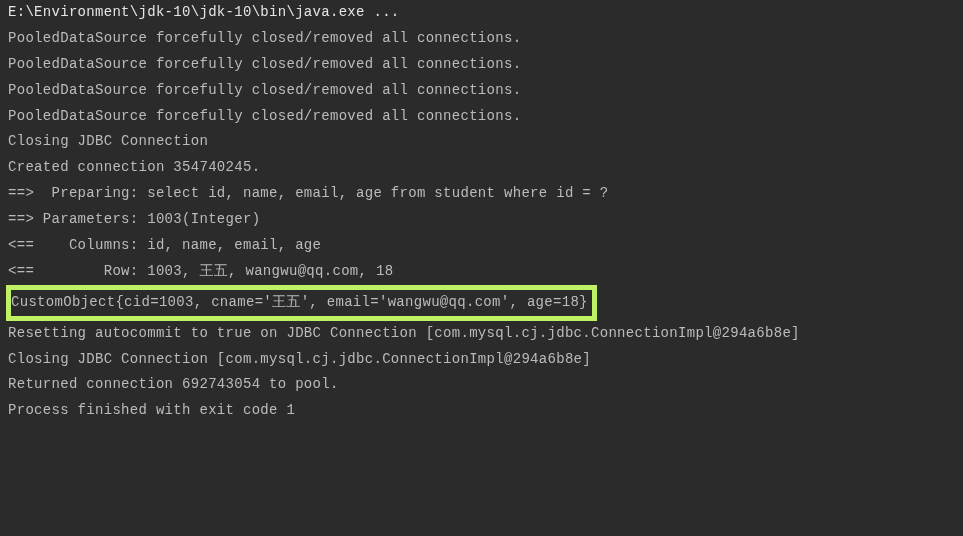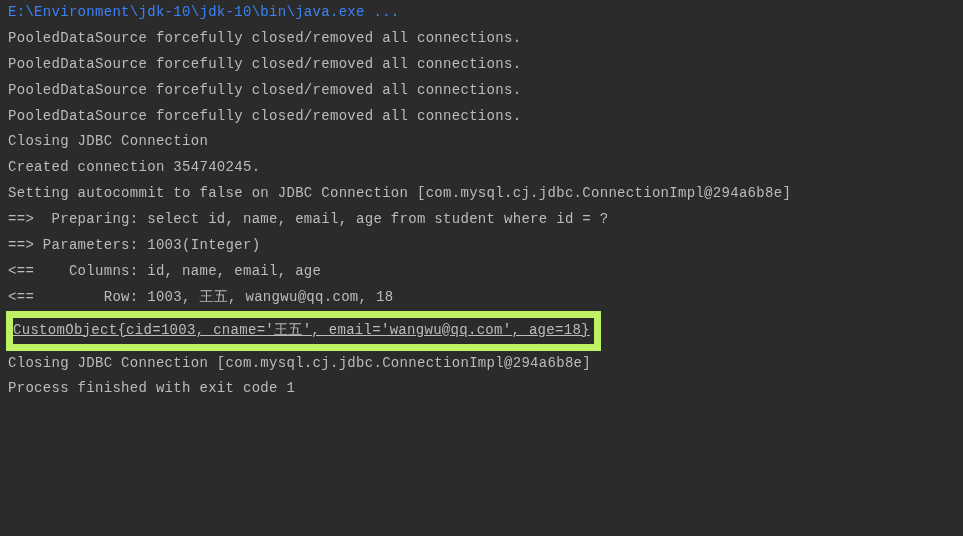--- a/index.html
+++ b/index.html
@@ -19,44 +19,44 @@
       overflow: hidden;
     }
     .console-output {
       padding: 0 8px;
     }
     .line {
       white-space: pre;
       letter-spacing: 0.3px;
     }
     .dimmed {
-      color: #3b82f6;
+      color: #e5e5e5;
       font-family: Liberation Mono, monospace;
     }
     .highlighted {
-      border: 7px solid #bef264;
+      border: 5px solid #bef264;
       display: inline-block;
       padding: 0 4px 0 0;
       margin-left: -2px;
-      text-decoration: underline;
     }
   </style>
 </head>
 <body>
 
 <div class="console-output">
   <div class="line dimmed">E:\Environment\jdk-10\jdk-10\bin\java.exe ...</div>
   <div class="line">PooledDataSource forcefully closed/removed all connections.</div>
   <div class="line">PooledDataSource forcefully closed/removed all connections.</div>
   <div class="line">PooledDataSource forcefully closed/removed all connections.</div>
   <div class="line">PooledDataSource forcefully closed/removed all connections.</div>
   <div class="line">Closing JDBC Connection</div>
   <div class="line">Created connection 354740245.</div>
-  <div class="line">Setting autocommit to false on JDBC Connection [com.mysql.cj.jdbc.ConnectionImpl@294a6b8e]</div>
   <div class="line">==&gt;  Preparing: select id, name, email, age from student where id = ?</div>
   <div class="line">==&gt; Parameters: 1003(Integer)</div>
   <div class="line">&lt;==    Columns: id, name, email, age</div>
   <div class="line">&lt;==        Row: 1003, 王五, wangwu@qq.com, 18</div>
   <div class="line"><span class="highlighted">CustomObject{cid=1003, cname='王五', email='wangwu@qq.com', age=18}</span></div>
+  <div class="line">Resetting autocommit to true on JDBC Connection [com.mysql.cj.jdbc.ConnectionImpl@294a6b8e]</div>
   <div class="line">Closing JDBC Connection [com.mysql.cj.jdbc.ConnectionImpl@294a6b8e]</div>
+  <div class="line">Returned connection 692743054 to pool.</div>
   <div class="line"></div>
   <div class="line">Process finished with exit code 1</div>
 </div>
 
 </body></html>

